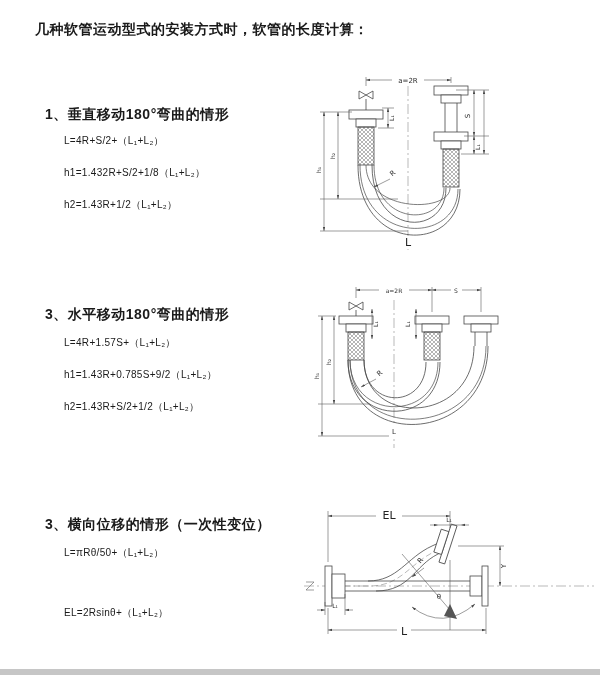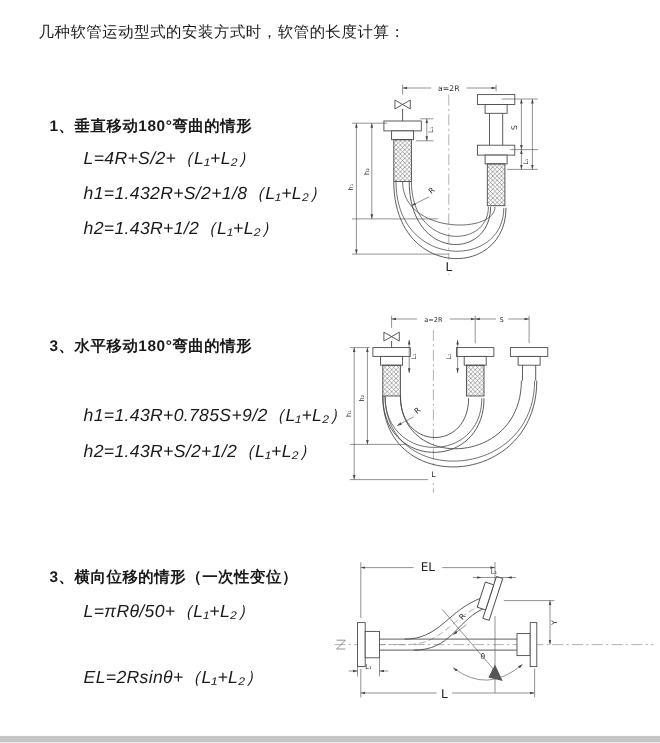--- a/index.html
+++ b/index.html
@@ -1,20 +1,20 @@
 <!DOCTYPE html>
 <html><head>
 <meta charset="utf-8">
 <style>
   html,body{margin:0;padding:0;background:#e8e8e8;}
   .page{position:relative;width:600px;height:675px;background:#ffffff;overflow:hidden;
         font-family:"Liberation Sans","DejaVu Sans",sans-serif;color:#1a1a1a;}
-  .title{position:absolute;left:35px;top:21px;font-size:14px;font-weight:normal;letter-spacing:.5px;}
+  .title{position:absolute;left:35px;top:21px;font-size:14px;font-weight:bold;letter-spacing:.5px;}
   .sec-heading{position:absolute;left:45px;font-size:14px;font-weight:bold;letter-spacing:.5px;text-align:right;}
-  .formula{position:absolute;left:76px;font-size:16px;letter-spacing:.3px;white-space:pre;font-style:italic;}
+  .formula{position:absolute;left:64px;font-size:10px;letter-spacing:.3px;white-space:pre;}
   .dia{position:absolute;}
   .bottom-bar{position:absolute;left:0;top:669px;width:600px;height:6px;background:#c6c6c6;}
   
   .dl{stroke:#474747;stroke-width:.8;fill:none;}
   .dl2{stroke:#474747;stroke-width:.7;fill:none;}
   .dim{stroke:#5a5a5a;stroke-width:.6;fill:none;}
   .cl{stroke:#8a8a8a;stroke-width:.6;fill:none;stroke-dasharray:10 3 2 3;}
   .cld{stroke:#8a8a8a;stroke-width:.6;fill:none;stroke-dasharray:6 3;}
   .lbl{fill:#2e2e2e;font-family:"DejaVu Sans",sans-serif;font-size:7px;}
   .lbl-s{fill:#2e2e2e;font-family:"DejaVu Sans",sans-serif;font-size:6px;}
@@ -127,20 +127,21 @@
       <text class="lbl" transform="rotate(-40 86 111)" x="86" y="111" text-anchor="middle">R</text>
     </g>
 
     <g>
       <rect class="wbg" x="94" y="172" width="12" height="13"></rect>
       <text class="lbl-b" x="100" y="182" text-anchor="middle">L</text>
     </g>
   </svg>
 
   <div class="sec-heading" style="top:306px">3、水平移动180°弯曲的情形</div>
+  <div class="formula" style="top:336px">L=4R+1.57S+（L₁+L₂）</div>
   <div class="formula" style="top:368px">h1=1.43R+0.785S+9/2（L₁+L₂）</div>
   <div class="formula" style="top:400px">h2=1.43R+S/2+1/2（L₁+L₂）</div>
 
   <svg class="dia" style="left:308px;top:276px" width="292" height="182" viewBox="0 0 292 182">
     <defs>
       <pattern id="br2" width="4" height="4" patternUnits="userSpaceOnUse">
         <path d="M0,4 L4,0 M0,0 L4,4" stroke="#6a6a6a" stroke-width="0.5"></path>
       </pattern>
       <marker id="m2e" orient="auto" markerWidth="8" markerHeight="6" refX="7" refY="2">
         <path d="M0,0 L7,2 L0,4 Z" fill="#474747"></path>

